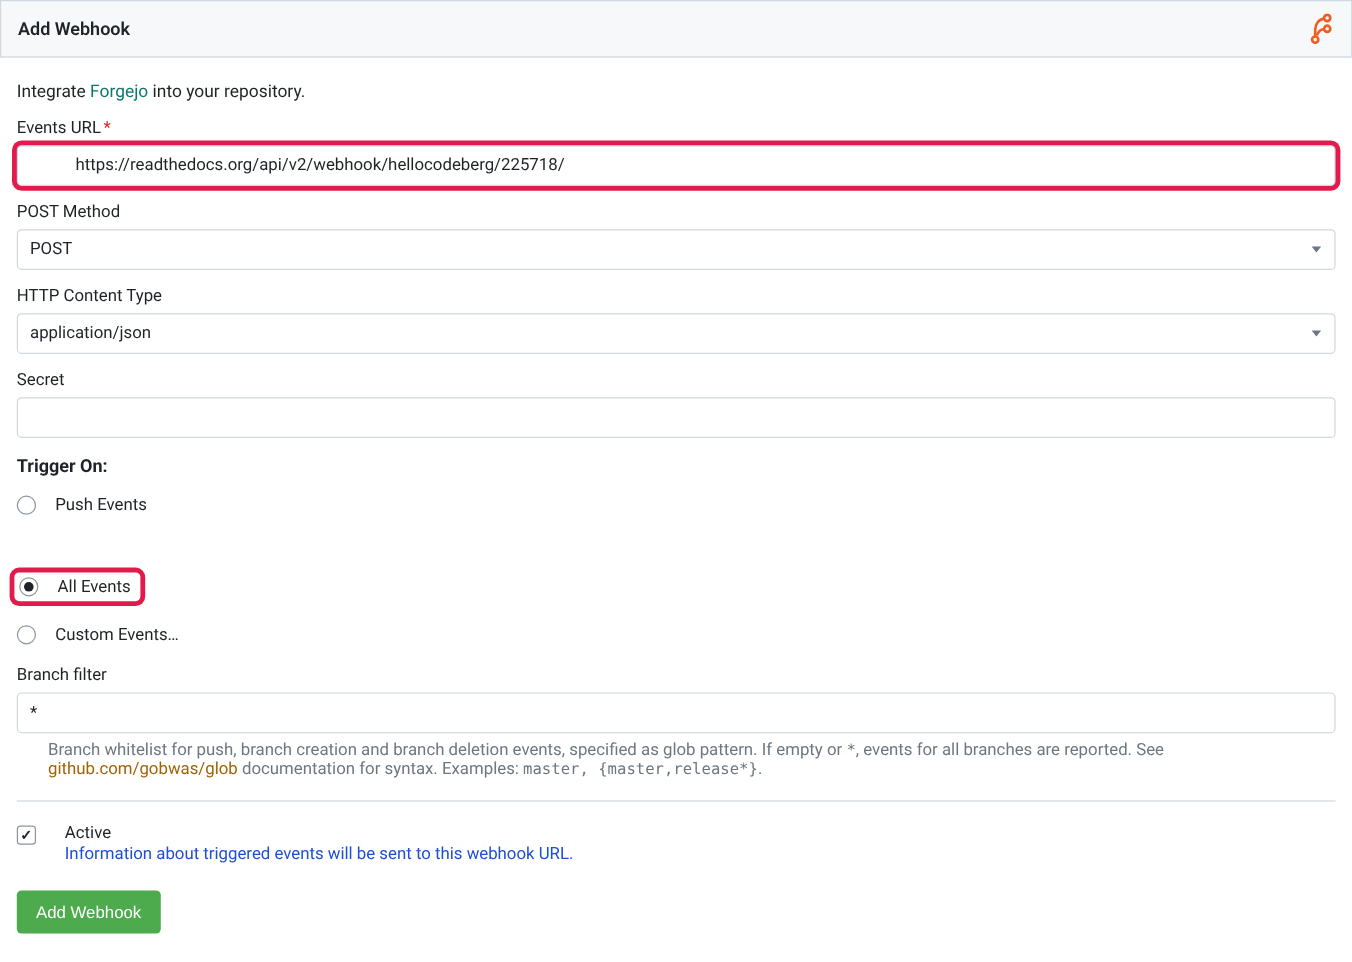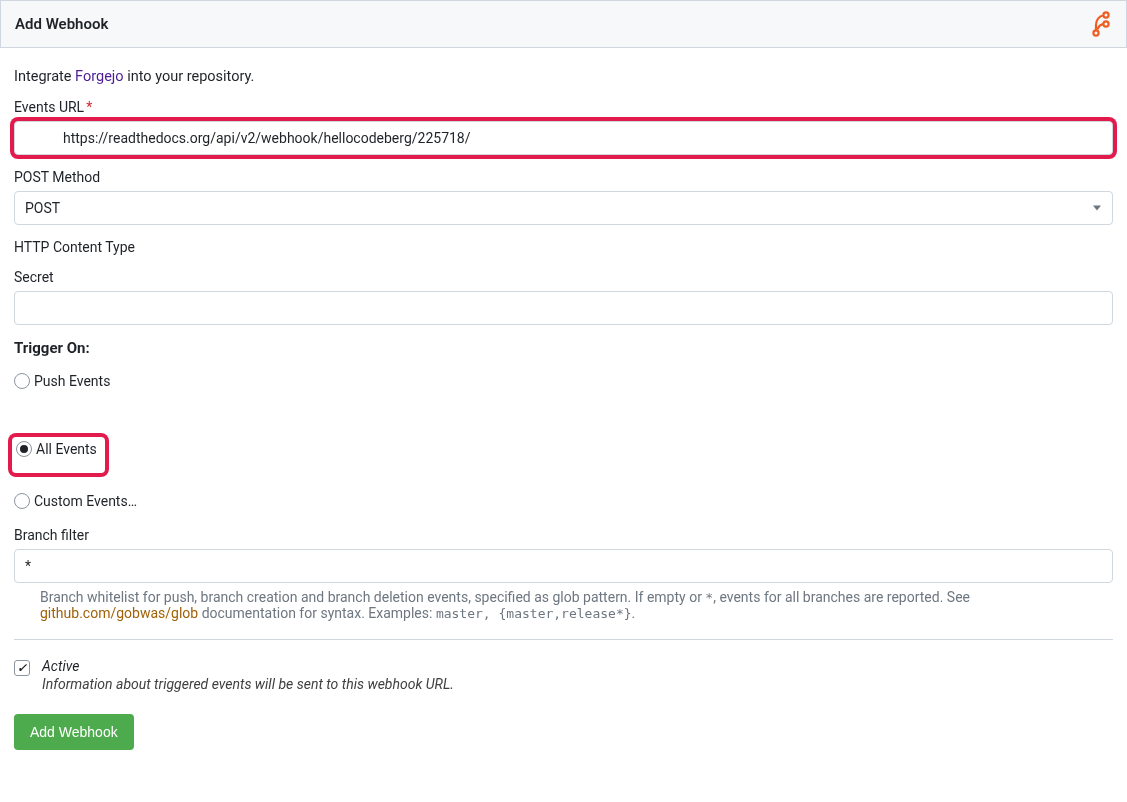--- a/index.html
+++ b/index.html
@@ -26,21 +26,21 @@
   }
   .forgejo-icon svg { display: block; }
   .content {
     padding: 14px;
   }
   .intro {
     margin: 6px 0 14px 0;
     font-size: 14.5px;
   }
   .link {
-    color: #4c1d95;
+    color: #0f766e;
     text-decoration: none;
     cursor: pointer;
   }
   .glob-link { color: #a16207; }
   .field { margin-bottom: 14px; }
   .label {
     font-size: 14px;
     margin-bottom: 6px;
   }
   .required-star { color: #d9232f; margin-left: 2px; }
@@ -74,29 +74,29 @@
     padding-left: 48px;
   }
   .section-head {
     font-weight: 700;
     font-size: 15px;
     margin: 8px 0 12px 0;
   }
   .radio-row {
     display: flex;
     align-items: center;
-    gap: 4px;
+    gap: 16px;
     margin: 8px 0;
     padding: 4px 0;
   }
   .radio-row.hl {
     display: inline-flex;
     box-shadow: 0 0 0 4px #e31b4c;
     border-radius: 4px;
-    padding: 4px 8px 16px 4px;
+    padding: 4px 8px 4px 4px;
     margin-left: -2px;
     margin-top: 36px;
   }
   .radio-outer {
     width: 16px; height: 16px;
     border: 1px solid #8c959f;
     border-radius: 50%;
     background: #fff;
     display: flex;
     align-items: center;
@@ -120,44 +120,43 @@
     font-size: 13px;
   }
   hr.divider {
     border: none;
     border-top: 1px solid #d0d7de;
     margin: 18px 0;
   }
   .check-row {
     display: flex;
     align-items: flex-start;
-    gap: 12px;
+    gap: 24px;
     margin: 4px 0;
-    font-style: italic;
   }
   .checkbox {
     width: 16px; height: 16px;
     border: 1px solid #8c959f;
     border-radius: 3px;
     background: #fff;
     display: flex;
     align-items: center;
     justify-content: center;
     flex-shrink: 0;
     margin-top: 2px;
   }
   .checkbox.checked::after {
     content: "✓";
     font-size: 12px;
     line-height: 1;
     color: #1f2328;
     font-weight: 700;
   }
   .check-desc {
-    color: #404040;
+    color: #1d4ed8;
     font-size: 14px;
     margin-top: 2px;
   }
   .submit-btn {
     margin-top: 18px;
     background: #4dab4d;
     color: #fff;
     border: none;
     border-radius: 4px;
     padding: 10px 16px;
@@ -200,20 +199,24 @@
     <div class="label">POST Method</div>
     <div class="select-wrap">
       <div class="input">POST</div>
       <span class="caret"></span>
     </div>
   </div>
 
   
   <div class="field">
     <div class="label">HTTP Content Type</div>
+    <div class="select-wrap">
+      <div class="input">application/json</div>
+      <span class="caret"></span>
+    </div>
   </div>
 
   
   <div class="field">
     <div class="label">Secret</div>
     <input class="input" type="text" value="" style="">
   </div>
 
   
   <div class="section-head">Trigger On:</div>

